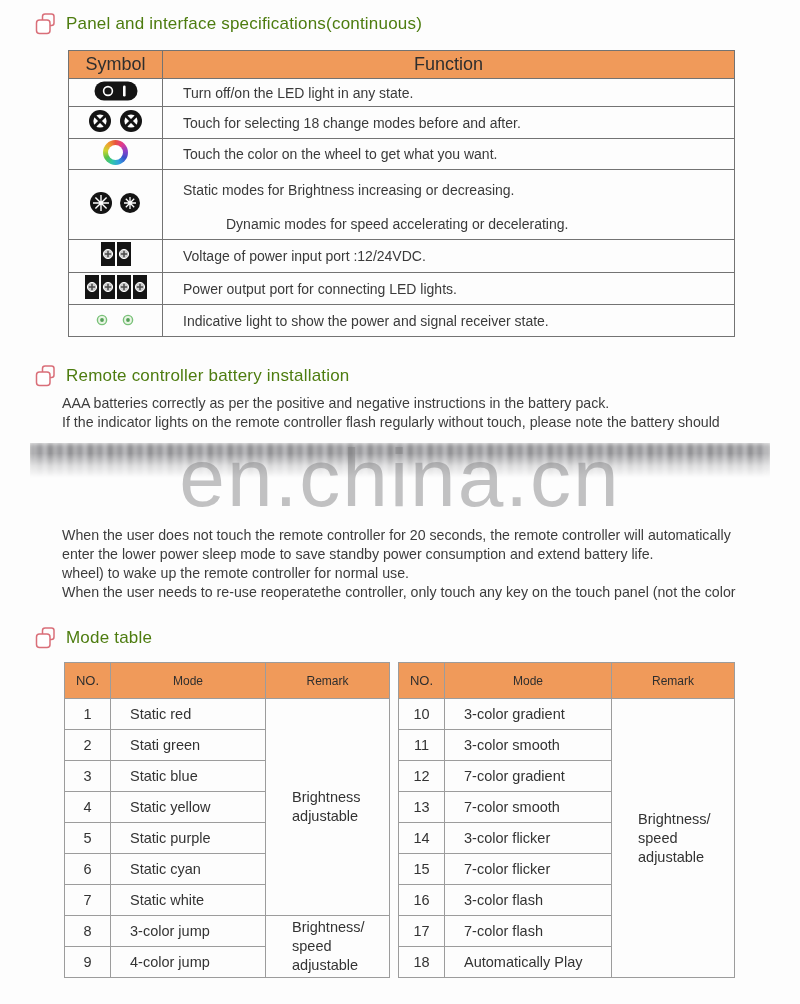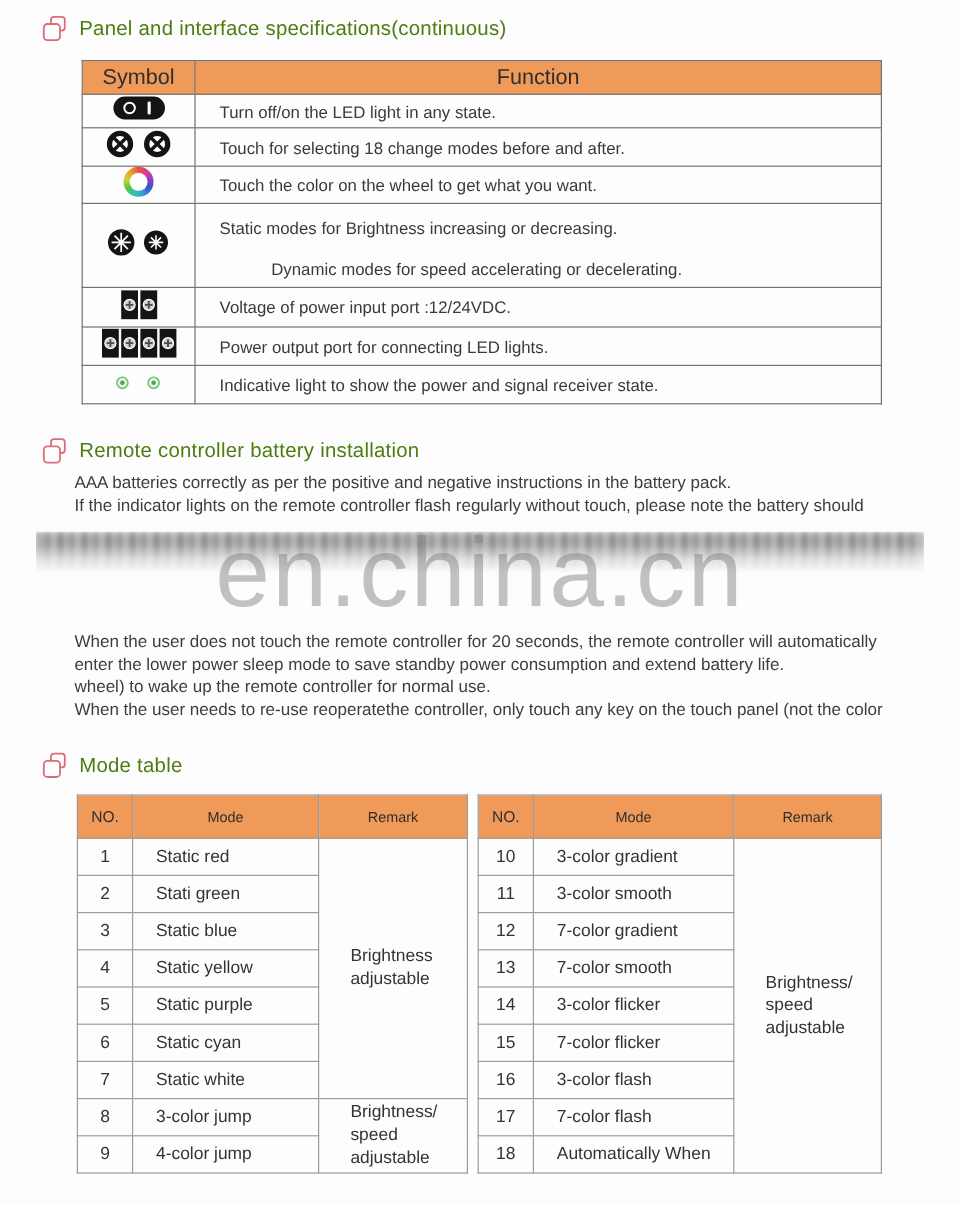--- a/index.html
+++ b/index.html
@@ -326,18 +326,18 @@
     <tr>
       <td class="mt-no">16</td>
       <td class="mt-mode">3-color flash</td>
     </tr>
     <tr>
       <td class="mt-no">17</td>
       <td class="mt-mode">7-color flash</td>
     </tr>
     <tr>
       <td class="mt-no">18</td>
-      <td class="mt-mode">Automatically When</td>
+      <td class="mt-mode">Automatically Play</td>
     </tr>
   </tbody>
     </table>
 
 </div>
 
 </body></html>

